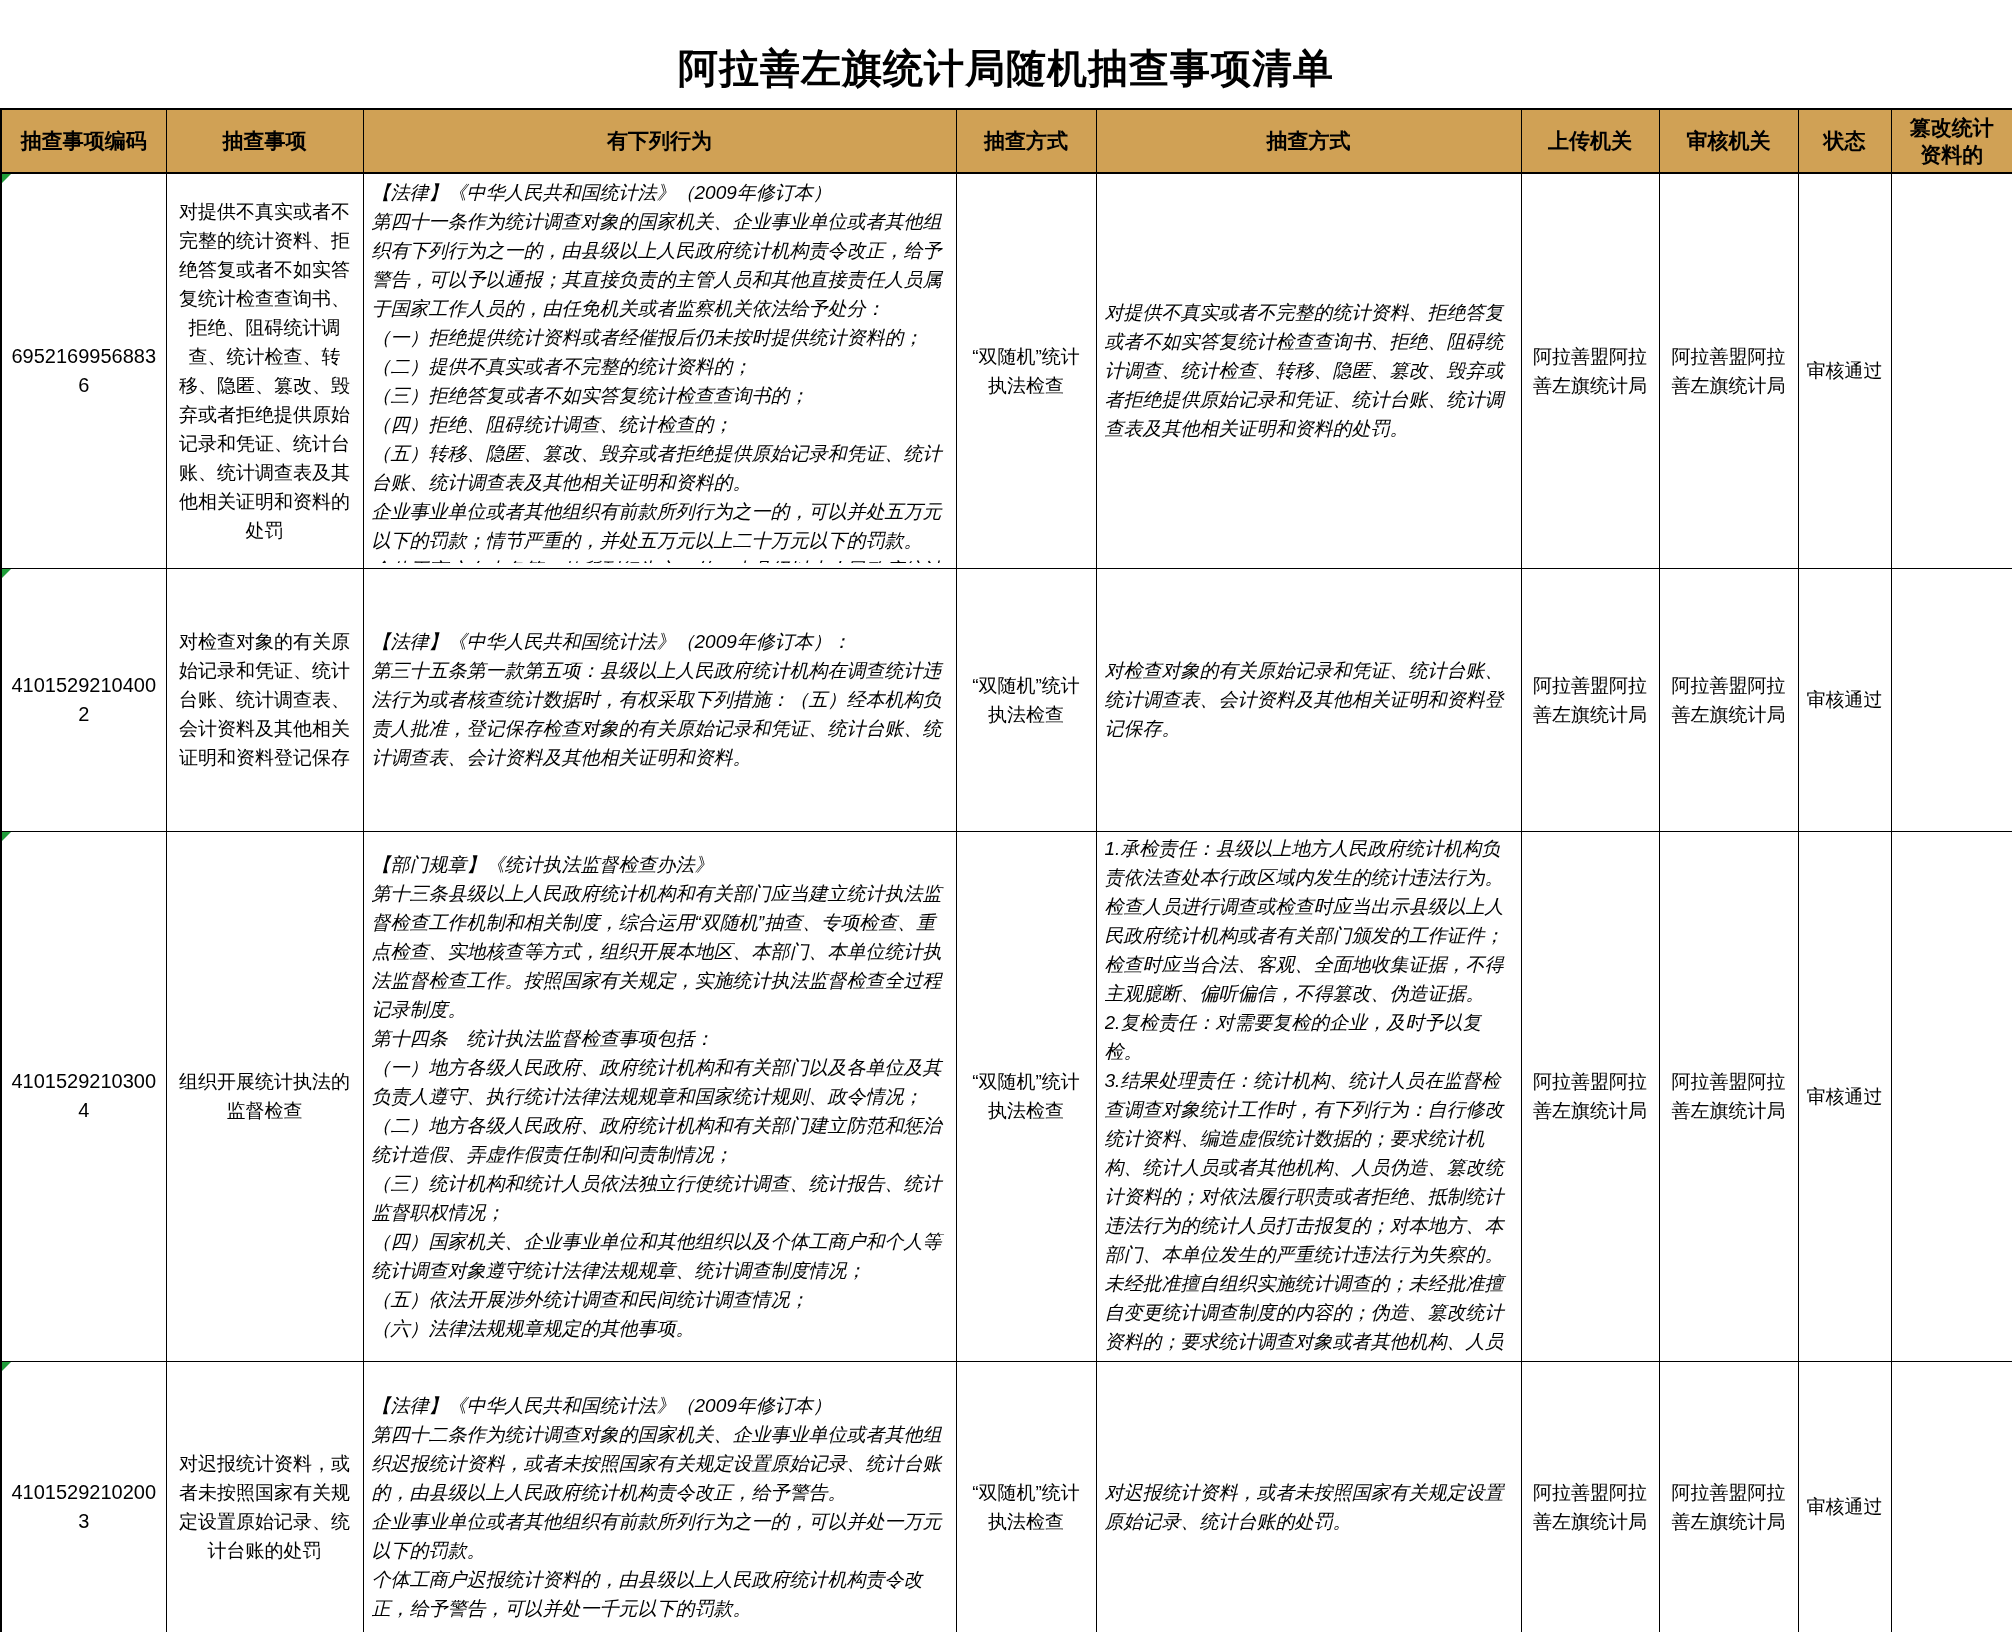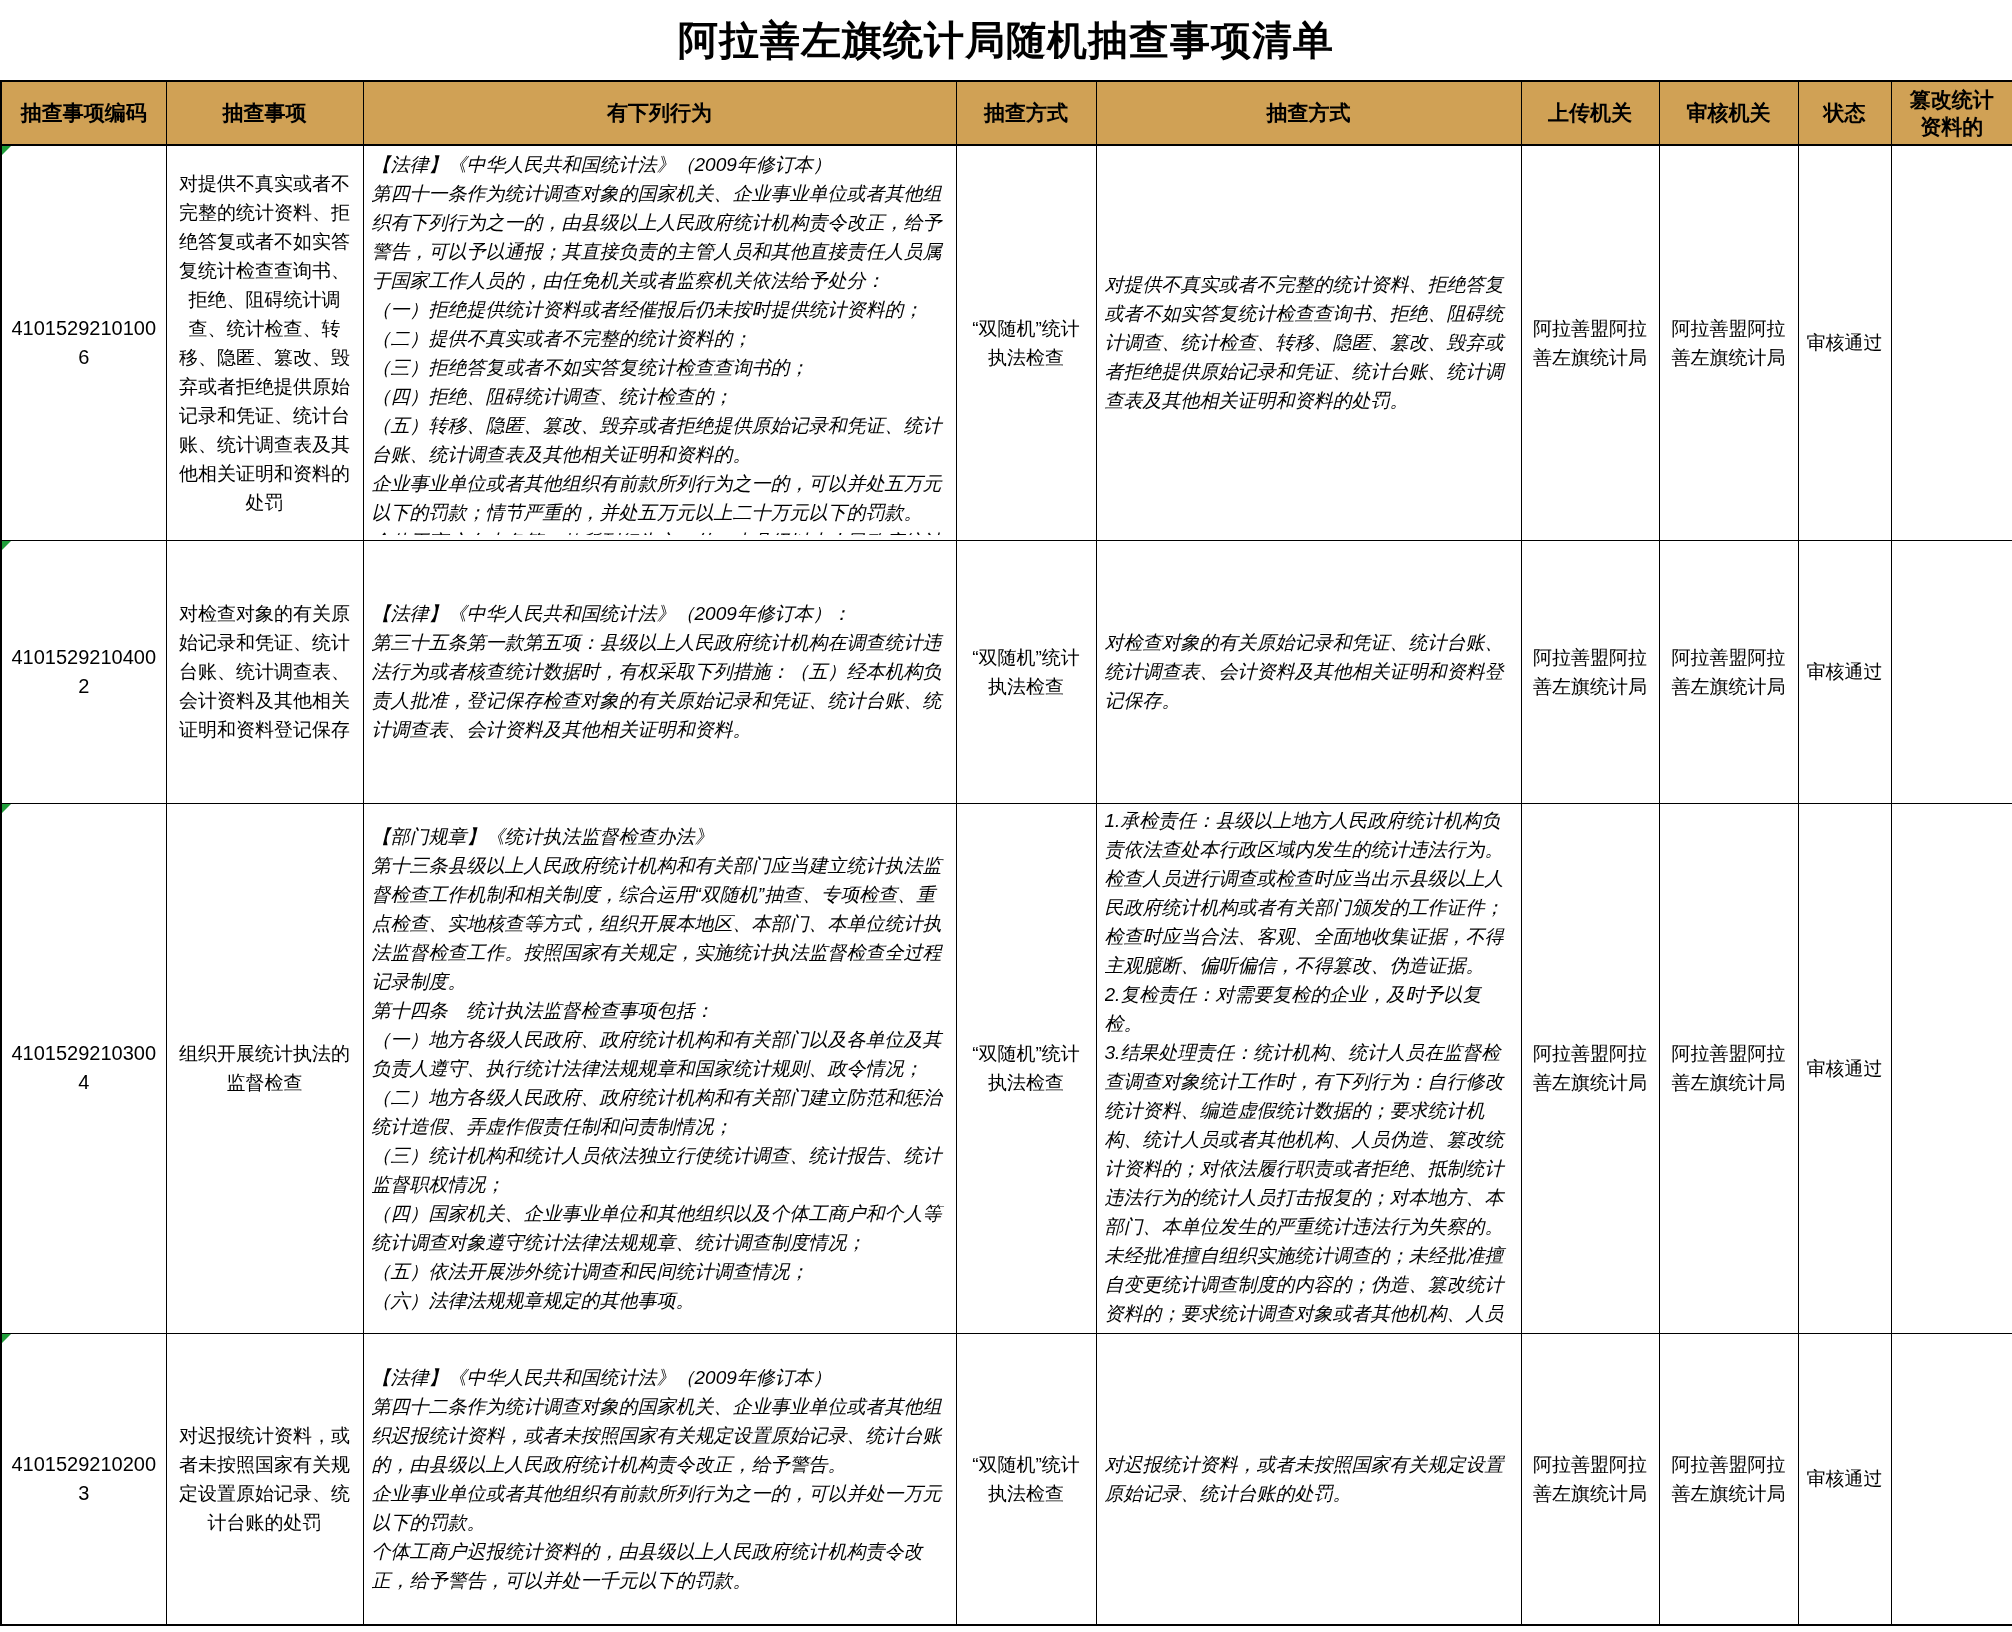--- a/index.html
+++ b/index.html
@@ -9,21 +9,21 @@
     --text-color:#000000;
   }
   html,body{margin:0;padding:0;background:#ffffff;}
   body{
     width:2012px;height:1632px;
     font-family:"Liberation Sans", sans-serif;
     color:var(--text-color);
     overflow:hidden;
   }
   .title-bar{
-    height:80px;display:flex;align-items:center;justify-content:center;
+    height:80px;display:flex;align-items:center;justify-content:center;margin-top:28px;
   }
   .title-bar h1{
     margin:0;font-size:40px;font-weight:bold;
     font-family:"Liberation Serif", serif;
     letter-spacing:1px;
   }
   table.sheet{
     table-layout:fixed;border-collapse:collapse;
     width:2012px;
     border:2px solid var(--border-color);
@@ -88,21 +88,21 @@
       <th>上传机关</th>
       <th>审核机关</th>
       <th>状态</th>
       <th>篡改统计资料的</th>
     </tr>
   </thead>
   <tbody>
     <tr class="r1">
       <td class="ta-c code">
           <span class="flag"></span>
-          <div class="cellbox">41015292101006</div>
+          <div class="cellbox">69521699568836</div>
         </td>
       <td class="ta-c">
           <div class="cellbox">对提供不真实或者不完整的统计资料、拒绝答复或者不如实答复统计检查查询书、拒绝、阻碍统计调查、统计检查、转移、隐匿、篡改、毁弃或者拒绝提供原始记录和凭证、统计台账、统计调查表及其他相关证明和资料的处罚</div>
         </td>
       <td class="ta-l">
           <div class="cellbox pre">【法律】《中华人民共和国统计法》（2009年修订本）
 第四十一条作为统计调查对象的国家机关、企业事业单位或者其他组织有下列行为之一的，由县级以上人民政府统计机构责令改正，给予警告，可以予以通报；其直接负责的主管人员和其他直接责任人员属于国家工作人员的，由任免机关或者监察机关依法给予处分：
 （一）拒绝提供统计资料或者经催报后仍未按时提供统计资料的；
 （二）提供不真实或者不完整的统计资料的；
 （三）拒绝答复或者不如实答复统计检查查询书的；

